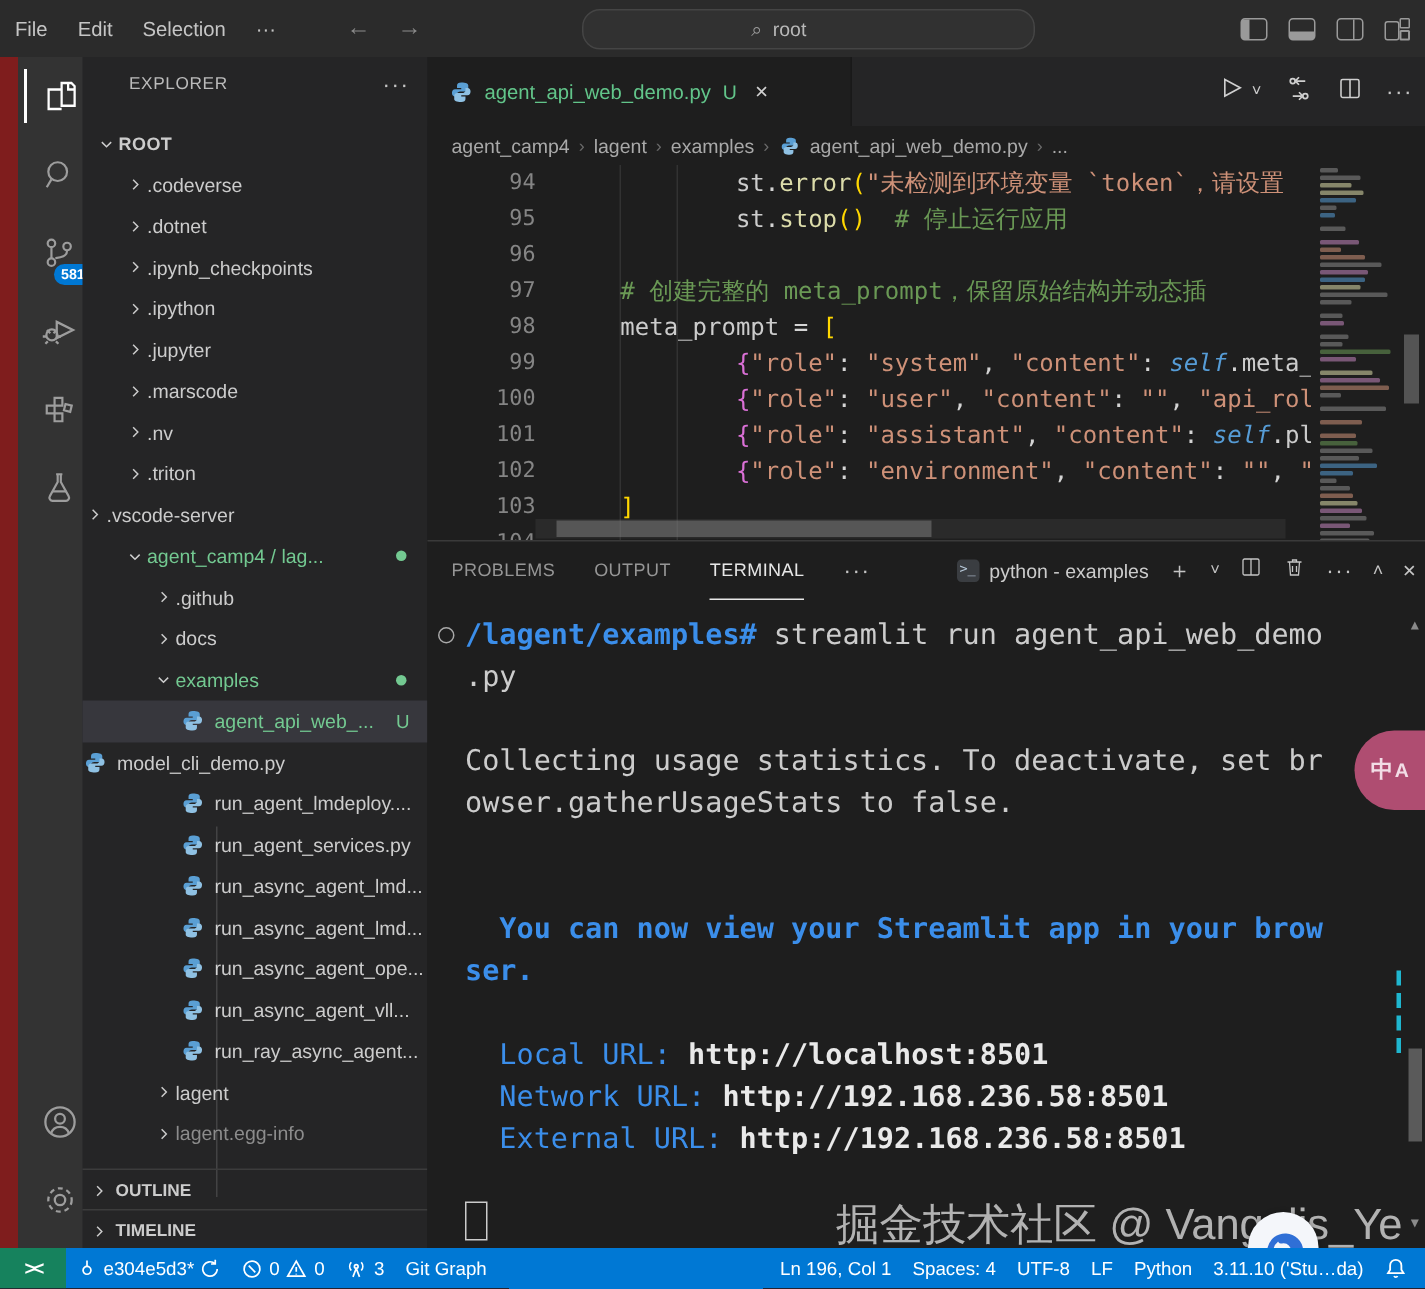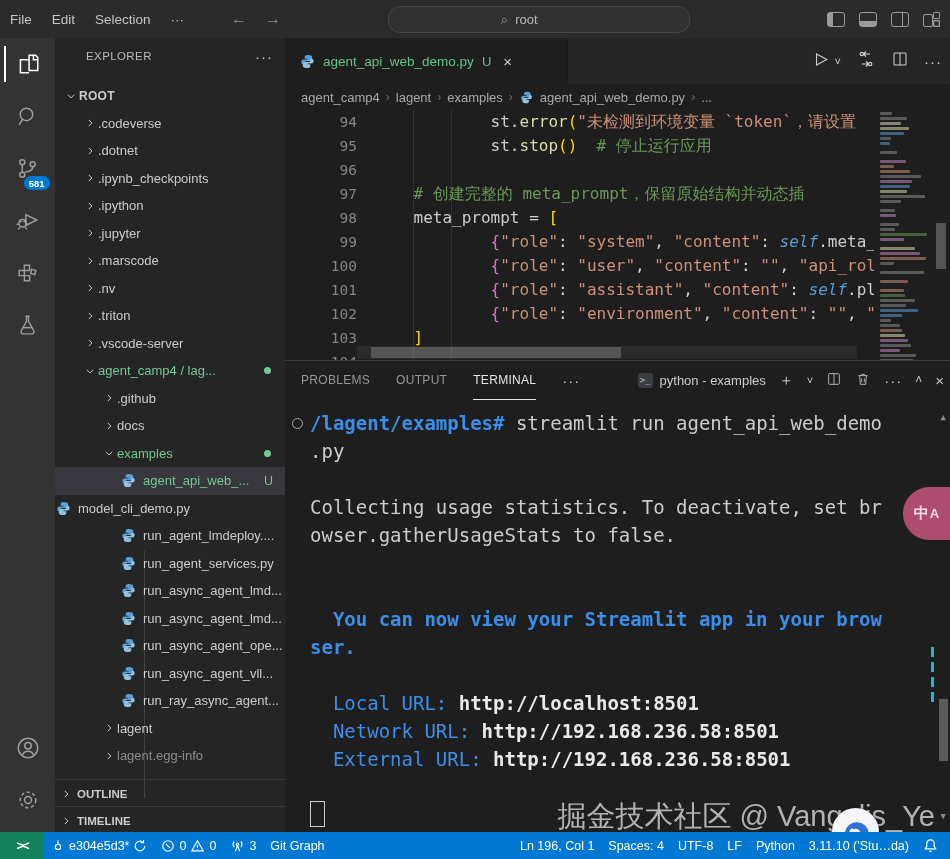--- a/index.html
+++ b/index.html
@@ -17,21 +17,21 @@
   .search-glyph{color:#9a9a9a;font-size:13px;margin-right:5px;}
   #layout-icons{position:absolute;right:10px;top:0;height:38px;display:flex;align-items:center;gap:14px;}
   .lay{width:16px;height:13px;border:1.4px solid #9a9a9a;border-radius:3px;position:relative;}
   .lay-left::before{content:"";position:absolute;left:0;top:0;bottom:0;width:5px;background:#9a9a9a;}
   .lay-panel::before{content:"";position:absolute;left:0;right:0;bottom:0;height:5px;background:#9a9a9a;}
   .lay-right::before{content:"";position:absolute;right:0;top:0;bottom:0;width:5px;border-left:1.4px solid #9a9a9a;}
   .lay-custom{border:none;width:17px;height:15px;}
   .lay-custom::before{content:"";position:absolute;left:0;top:2px;width:8px;height:11px;border:1.3px solid #9a9a9a;border-radius:2px;}
   .lay-custom::after{content:"";position:absolute;right:0;top:0;width:5px;height:5px;border:1.3px solid #9a9a9a;border-radius:1px;box-shadow:0 8px 0 -1.3px #2b2b2b,0 8px 0 0 #9a9a9a;}
   
-  #activitybar{left:0;top:38px;width:55px;height:794px;background:#333333;display:flex;flex-direction:column;align-items:center;}
+  #activitybar{left:12px;top:38px;width:55px;height:794px;background:#333333;display:flex;flex-direction:column;align-items:center;}
   .act{width:48px;height:52px;display:flex;align-items:center;justify-content:center;position:relative;}
   .act svg{stroke:#9d9d9d;fill:none;stroke-width:1.4;}
   .act.active svg{stroke:#ffffff;}
   .act.active::before{content:"";position:absolute;left:0;top:8px;bottom:8px;width:2px;background:#ffffff;}
   .badge{position:absolute;right:2px;bottom:4px;background:#0078d4;color:#fff;font-size:9.5px;font-weight:bold;
      border-radius:9px;padding:1.5px 5px;}
   #act-bottom{margin-top:auto;margin-bottom:6px;display:flex;flex-direction:column;align-items:center;}
   
   #sidebar{left:55px;top:38px;width:230px;height:794px;background:#252526;border-right:1px solid #1a1a1a;}
   #sb-head{height:36px;display:flex;align-items:center;padding:0 12px 0 31px;}
@@ -284,21 +284,21 @@
           <span class="lbl">.nv</span>
         </div>
         <div class="row" style="padding-left: 27px;">
           <span class="chev ">
             <svg width="10" height="10" viewBox="0 0 16 16">
               <path d="M6 3l5 5-5 5"></path>
             </svg>
           </span>
           <span class="lbl">.triton</span>
         </div>
-        <div class="row" style="padding-left: 27px;">
+        <div class="row" style="">
           <span class="chev ">
             <svg width="10" height="10" viewBox="0 0 16 16">
               <path d="M6 3l5 5-5 5"></path>
             </svg>
           </span>
           <span class="lbl">.vscode-server</span>
         </div>
         <div class="row green" style="padding-left: 27px;">
           <span class="chev down">
             <svg width="10" height="10" viewBox="0 0 16 16">

